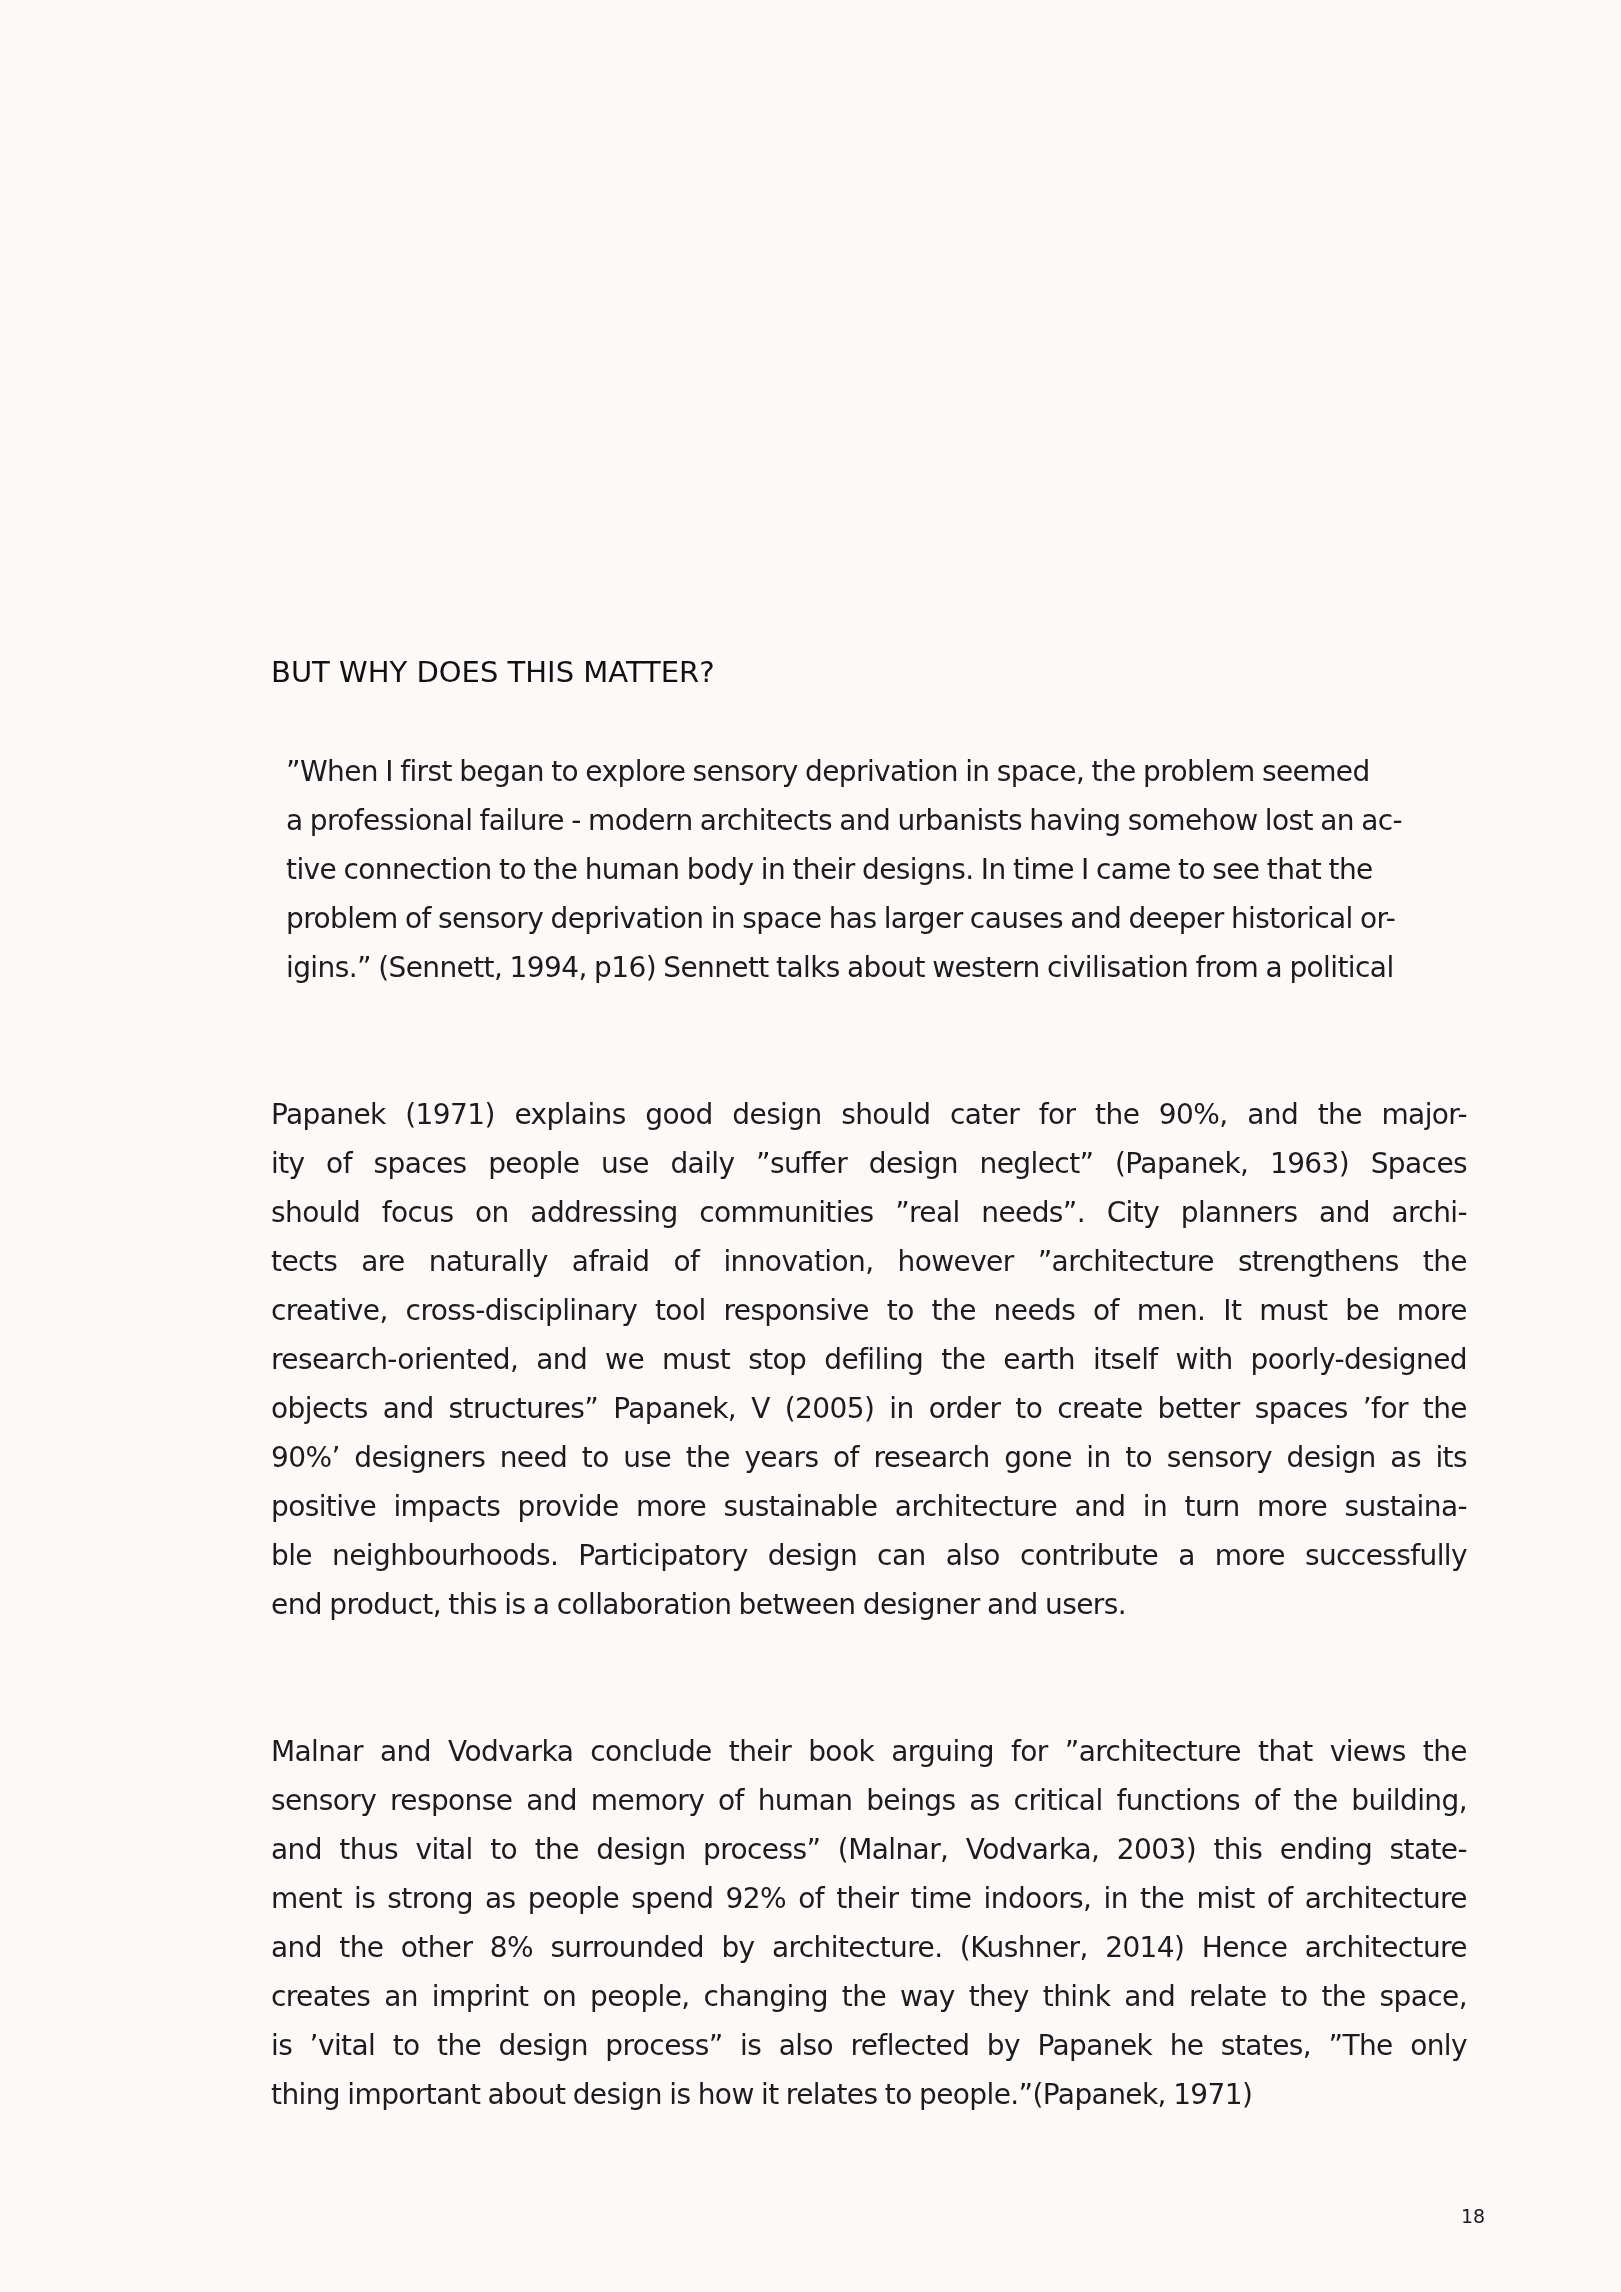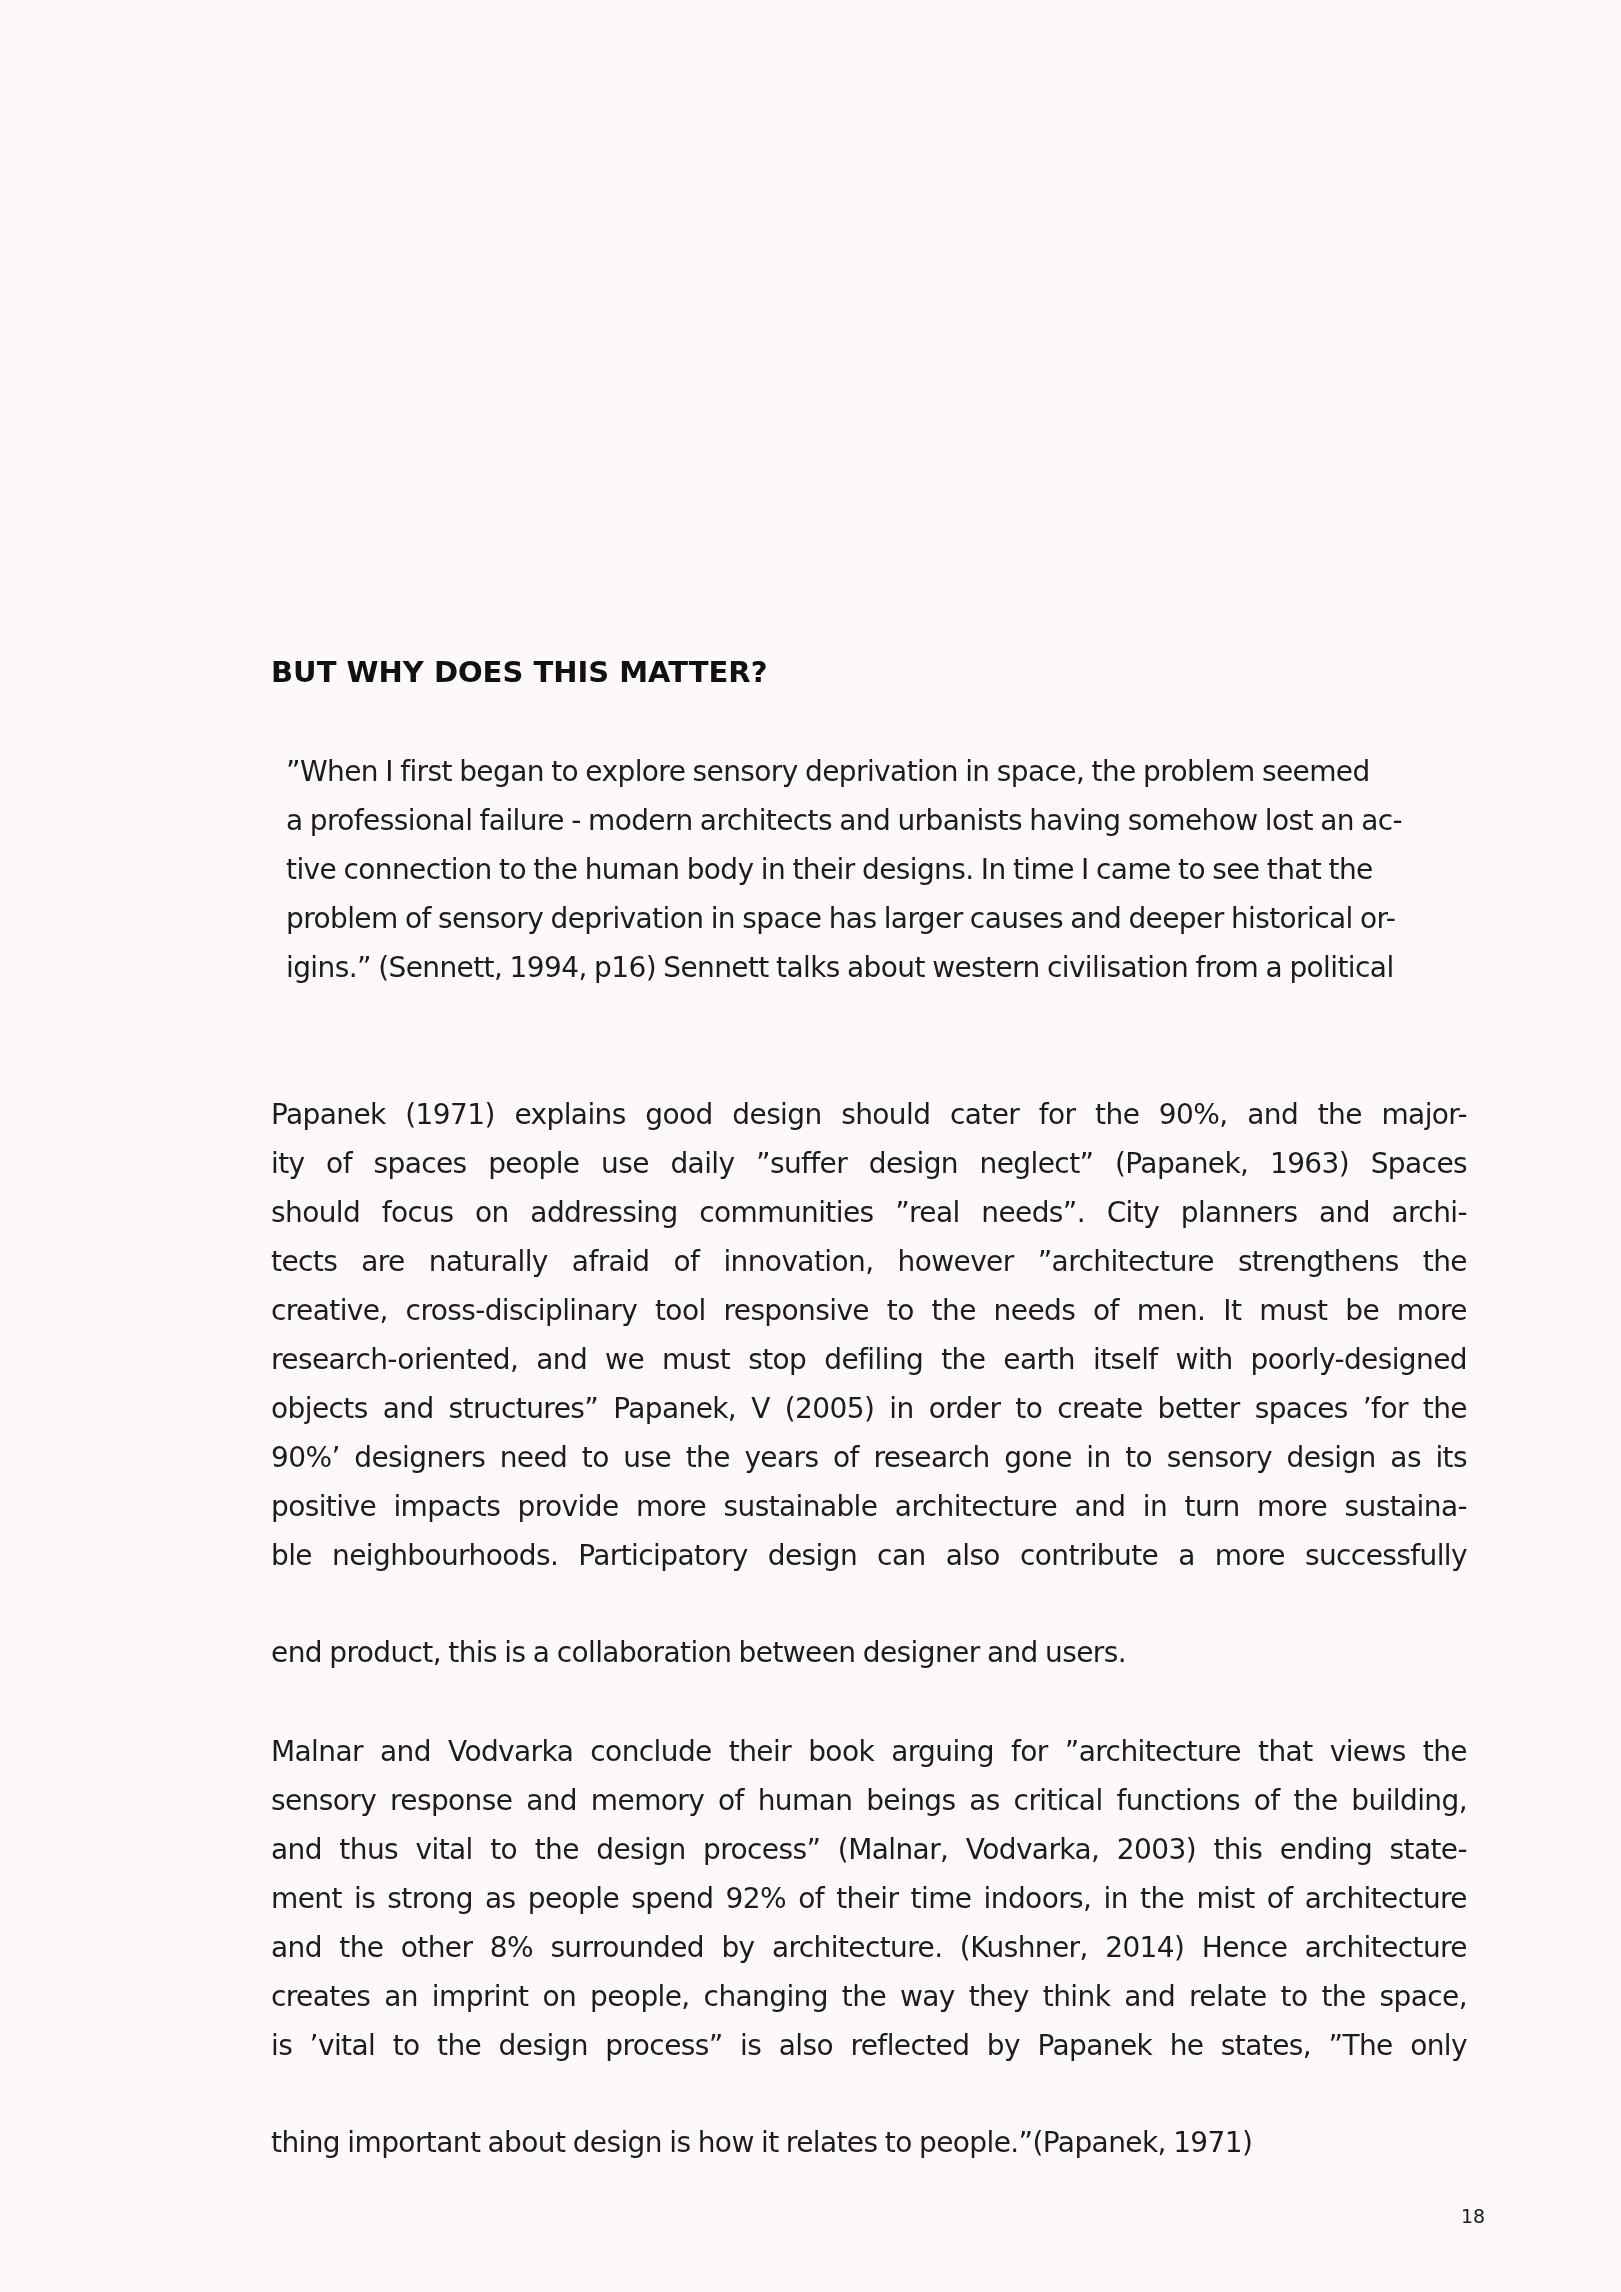--- a/index.html
+++ b/index.html
@@ -18,21 +18,21 @@
     .page {
       position: absolute;
       left: 0; top: 0;
       width: 1621px; height: 2293px;
     }
     .heading {
       position: absolute;
       left: 271px;
       top: 655px;
       font-family: "DejaVu Sans", sans-serif;
-      font-weight: bold;
+      font-weight: normal;
       font-size: 29px;
       letter-spacing: 0px;
       color: #111;
       white-space: nowrap;
     }
     .para {
       position: absolute;
       left: 271px;
       width: 1196px;
     }
@@ -49,21 +49,20 @@
       word-spacing: -1px;
     }
     .justify .line {
       text-align: justify;
       text-align-last: justify;
       white-space: normal;
       overflow: hidden;
     }
     .justify .line.last {
       text-align-last: left;
-      margin-top: 48px;
     }
     #p1 { top: 747px; margin-left: 15px; }
     #p2 { top: 1090px; }
     #p3 { top: 1727px; }
     .page-number {
       position: absolute;
       left: 1461px;
       top: 2205px;
       font-family: "DejaVu Sans", sans-serif;
       font-size: 19px;

